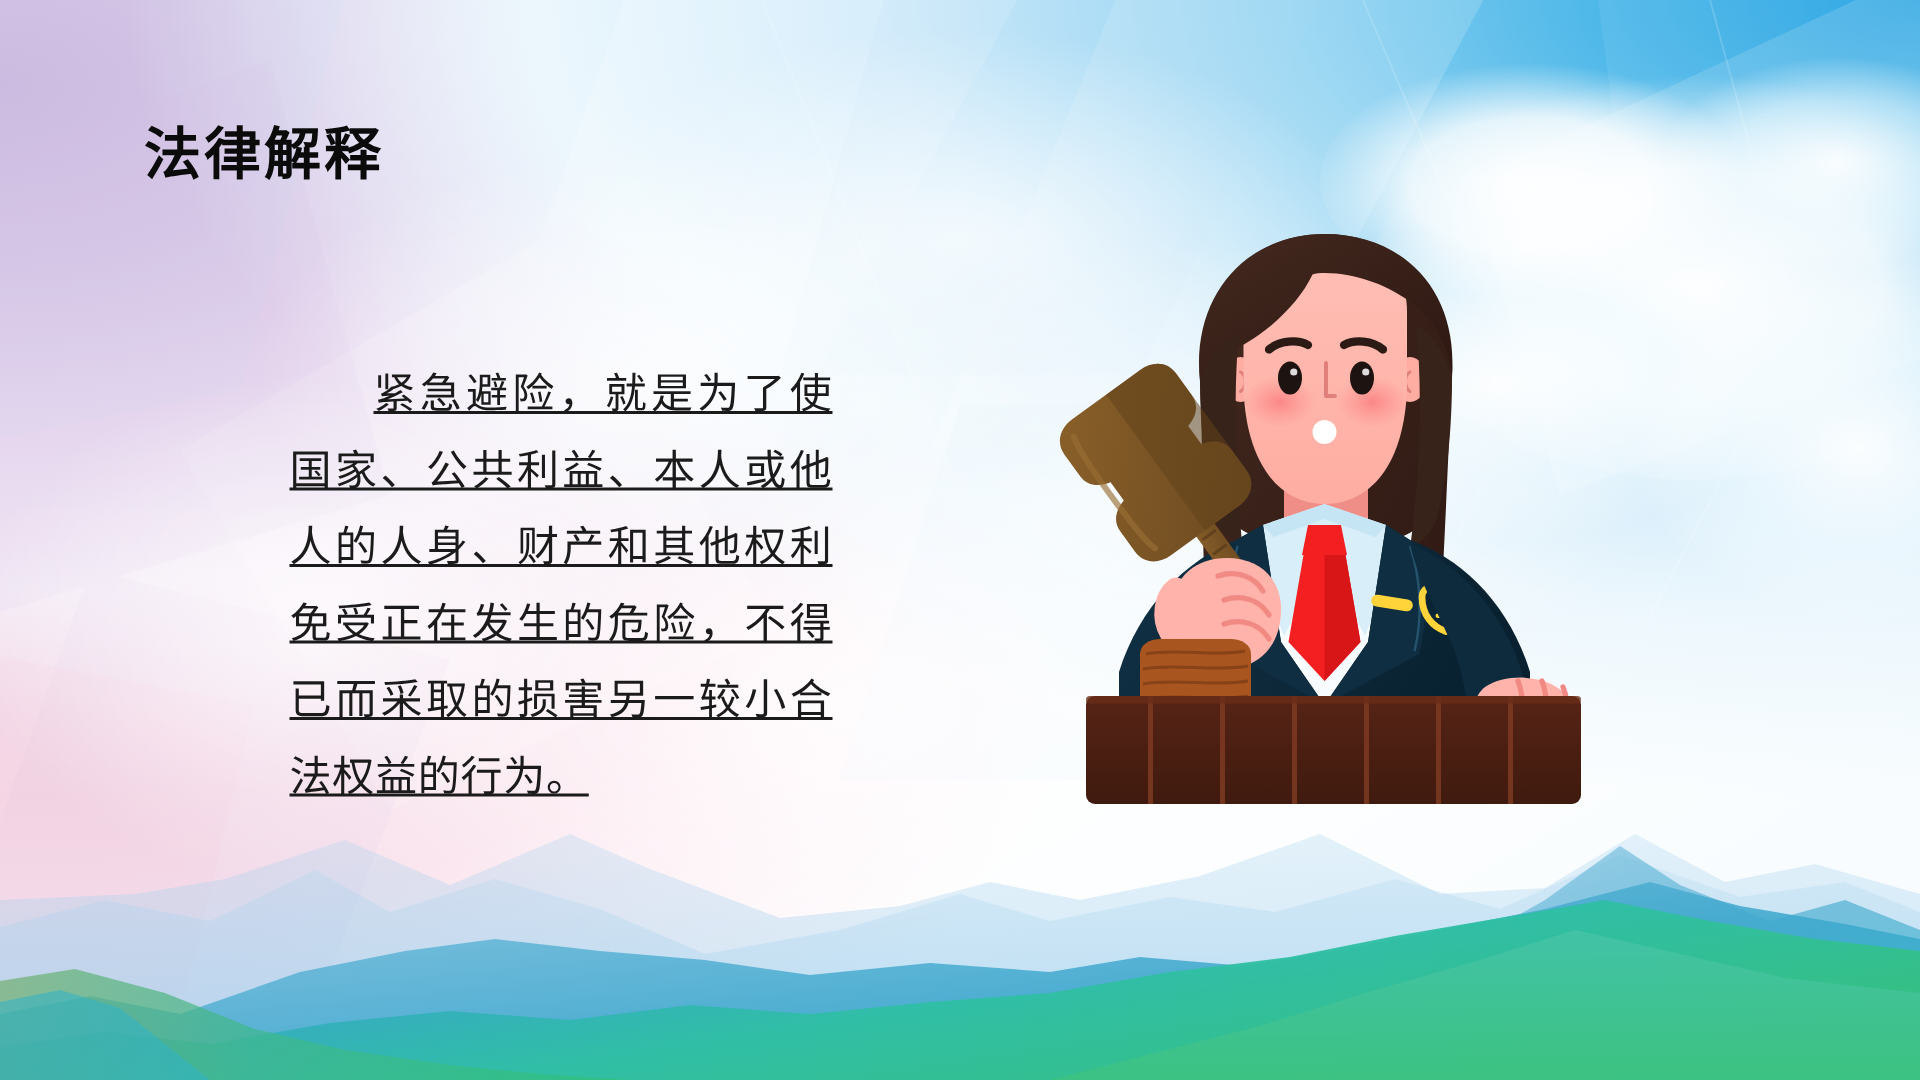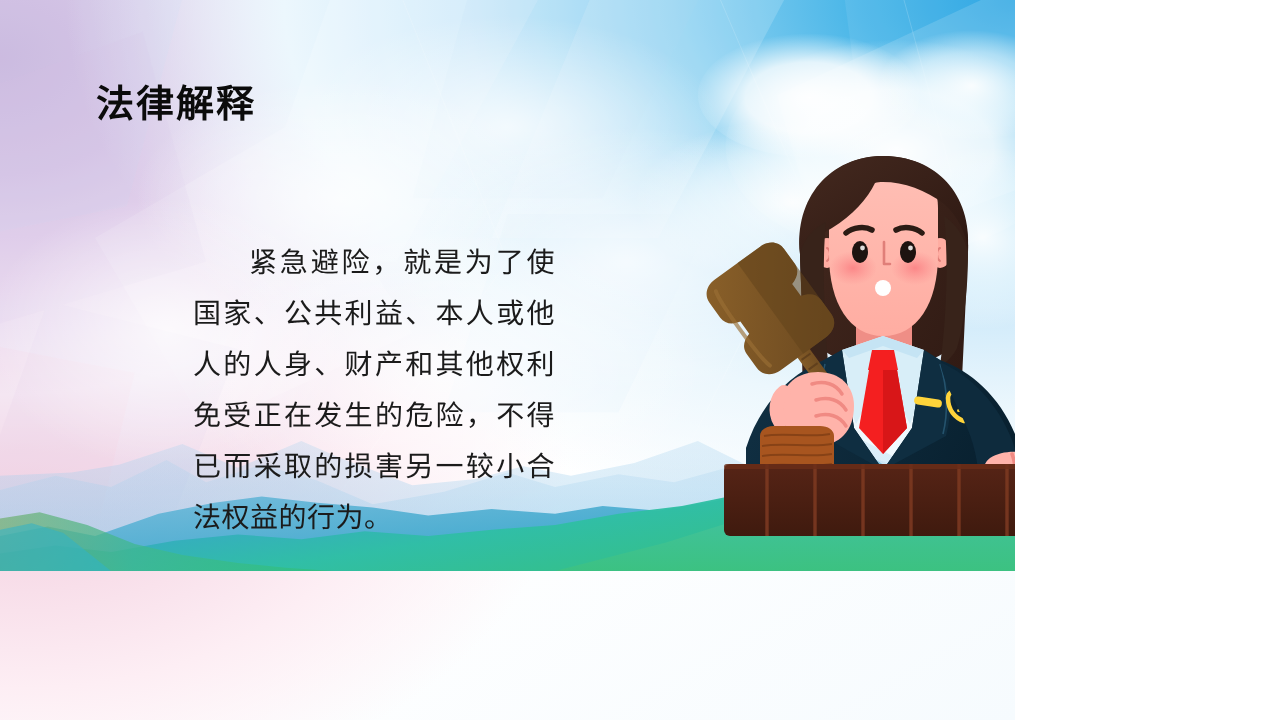--- a/index.html
+++ b/index.html
@@ -3,21 +3,21 @@
 <meta charset="utf-8">
 <title>法律解释</title>
 <style>
   html,body{margin:0;padding:0;}
   body{
     width:1280px;height:720px;overflow:hidden;
     font-family:"Liberation Sans","DejaVu Sans",sans-serif;
     background:#ffffff;
   }
   .slide{
-    position:relative;width:1015px;height:720px;overflow:hidden;
+    position:relative;width:1280px;height:720px;overflow:hidden;
     background:#3b82f6;
   }
 
   
   .bg-layer{position:absolute;inset:0;pointer-events:none;}
 
   
   .bg-sky{
     background:
       radial-gradient(120% 95% at 100% 0%,  #1c9fe0 0%, #49b6e8 13%, #8fd2f1 28%, #cfeafa 45%, #ecf7fd 60%, rgba(255,255,255,0) 78%),
@@ -43,20 +43,21 @@
 
   
   .body-text{
     position:absolute;left:193px;top:237px;
     width:362px;
     font-size:28px;color:#1b1b1b;
     line-height:51px;letter-spacing:.5px;
     text-indent:56px;
     text-align:justify;
     text-justify:inter-ideograph;
+    text-decoration:underline;
   }
 
   
   .illustration{
     position:absolute;left:672px;top:136px;width:420px;height:400px;
   }
   .illustration svg{display:block;width:100%;height:100%;}
 </style>
 </head>
 <body>

